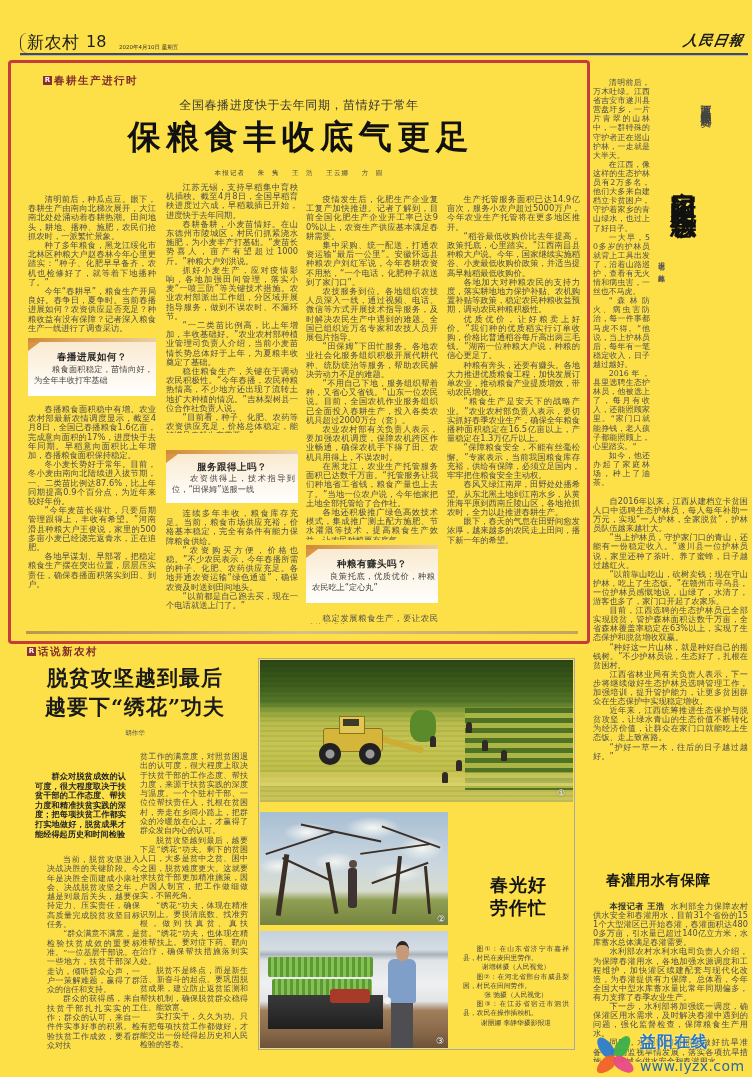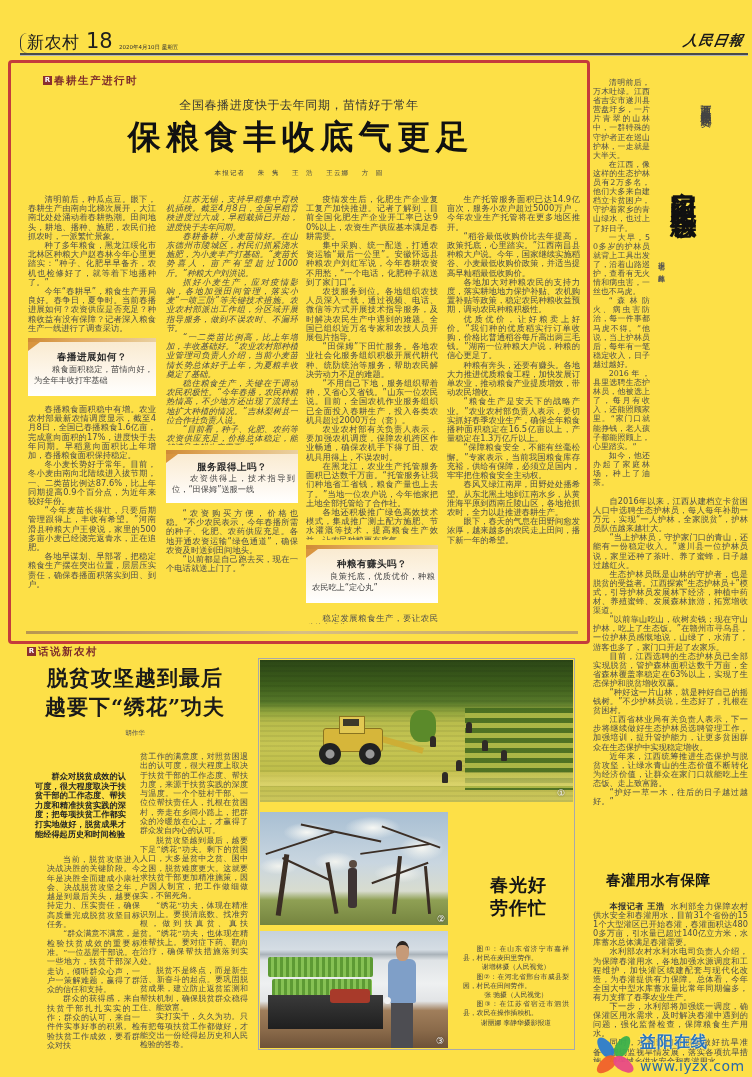--- a/index.html
+++ b/index.html
@@ -3,21 +3,21 @@
 <meta charset="utf-8">
 <style>
   html,body{margin:0;padding:0;background:#ffffff;}
   #page{position:relative;width:752px;height:1077px;overflow:hidden;background:#fde047;
         font-family:"DejaVu Sans",sans-serif;color:#4a4a4a;}
   .abs{position:absolute;}
 
   
   .hd-bracket{left:20px;top:33px;width:6px;height:20px;border-left:1.5px solid #333;border-radius:8px 0 0 8px;}
   .hd-sec{left:27px;top:32px;font-size:17px;line-height:20px;color:#1e1e1e;letter-spacing:0.5px;}
-  .hd-pno{left:86px;top:31px;font-size:21px;line-height:21px;color:#1e1e1e;}
+  .hd-pno{left:86px;top:31px;font-size:16px;line-height:21px;color:#1e1e1e;}
   .hd-date{left:119px;top:44px;font-size:5.5px;line-height:7px;color:#333;white-space:nowrap;}
   .hd-logo{left:684px;top:31px;font-size:14px;line-height:18px;font-family:"DejaVu Serif",serif;font-style:italic;
            font-weight:bold;color:#1a1a1a;transform:skewX(-10deg);letter-spacing:1px;white-space:nowrap;}
   .hd-rule{left:20px;top:53px;width:728px;height:0;border-top:2px solid #4a4a4a;border-bottom:1px solid #b5b5b5;}
 
   
   .redbox{left:8px;top:60px;width:582px;height:584px;border:3px solid #c43c3c;border-radius:4px;box-sizing:border-box;}
   .sec-label{display:flex;align-items:center;gap:2px;white-space:nowrap;}
   .rbadge{display:inline-block;width:9px;height:9px;background:#8a2f2f;color:#fff;font-size:7px;font-weight:bold;
           text-align:center;line-height:9px;}
@@ -28,21 +28,21 @@
                letter-spacing:5.5px;padding-left:4px;}
   .rb-byline{left:0;right:0;top:106px;text-align:center;font-size:6.5px;line-height:8px;color:#444;letter-spacing:1.2px;
              word-spacing:3px;white-space:pre;}
 
   .txt{position:absolute;overflow:hidden;font-size:8.3px;line-height:9.2px;color:#4d4d4d;text-align:justify;word-break:break-all;}
   .txt p{margin:0;text-indent:2em;}
   .txt p.cont{text-indent:0;}
 
   .c1a{left:17px;top:132px;width:128px;height:138px;}
   .c1b{left:17px;top:342px;width:128px;height:212px;}
-  .c2a{left:155px;top:132px;width:132px;height:250px;font-style:italic;}
+  .c2a{left:155px;top:120px;width:132px;height:250px;}
   .c2b{left:155px;top:446px;width:132px;height:108px;}
   .c3a{left:295px;top:132px;width:132px;height:345px;}
   .c3b{left:295px;top:551px;width:132px;height:10px;}
   .c4 {left:436px;top:132px;width:133px;height:418px;}
   .gold{left:15px;top:568px;width:552px;height:3px;background:linear-gradient(90deg,#b8964f,#d8bf82 50%,#c5a35d);}
 
   .sbox{position:absolute;background:linear-gradient(180deg,#f9e9cd 0%,#fdf5e8 55%,#ffffff 100%);}
   .sbox .bar{position:absolute;left:0;top:0;right:0;height:4px;background:linear-gradient(90deg,#cf8a35 0%,#e0a85c 35%,#ead0a0 100%);}
   .sbox .flag{position:absolute;left:0;top:4px;width:0;height:0;border-top:9px solid #d9953f;border-right:12px solid transparent;}
   .sbox .q{position:absolute;left:0;right:0;top:13px;text-align:center;font-family:"DejaVu Serif",serif;font-weight:bold;
@@ -200,20 +200,21 @@
       <p>稳住粮食生产，关键在于调动农民积极性。“今年春播，农民种粮热情高，不少地方还出现了流转土地扩大种植的情况。”吉林梨树县一位合作社负责人说。</p>
       <p>“目前看，种子、化肥、农药等农资供应充足，价格总体稳定，能够满足春耕生产需要。”</p>
     </div>
     <div class="sbox box2">
       <div class="bar"></div>
       <div class="flag"></div>
       <div class="q">服务跟得上吗？</div>
       <div class="a">农资供得上，技术指导到位，“田保姆”送服一线</div>
     </div>
     <div class="txt c2b">
+      <p>连续多年丰收，粮食库存充足。当前，粮食市场供应充裕，价格基本稳定，完全有条件有能力保障粮食供给。</p>
       <p>“农资购买方便，价格也稳。”不少农民表示，今年春播所需的种子、化肥、农药供应充足。各地开通农资运输“绿色通道”，确保农资及时送到田间地头。</p>
       <p>“以前都是自己跑去买，现在一个电话就送上门了。”</p>
     </div>
 
     <div class="txt c3a">
       <p>疫情发生后，化肥生产企业复工复产加快推进。记者了解到，目前全国化肥生产企业开工率已达90%以上，农资生产供应基本满足春耕需要。</p>
       <p>集中采购、统一配送，打通农资运输“最后一公里”。安徽怀远县种粮农户刘红军说，今年春耕农资不用愁，“一个电话，化肥种子就送到了家门口”。</p>
       <p>农技服务到位。各地组织农技人员深入一线，通过视频、电话、微信等方式开展技术指导服务，及时解决农民生产中遇到的难题。全国已组织近万名专家和农技人员开展包片指导。</p>
       <p>“田保姆”下田忙服务。各地农业社会化服务组织积极开展代耕代种、统防统治等服务，帮助农民解决劳动力不足的难题。</p>
       <p>“不用自己下地，服务组织帮着种，又省心又省钱。”山东一位农民说。目前，全国农机作业服务组织已全面投入春耕生产，投入各类农机具超过2000万台（套）。</p>
@@ -256,21 +257,20 @@
   </div>
   <div class="abs side-kicker">江西两万多名生态护林员稳定脱贫</div>
   <div class="abs side-headline">家门口吃上生态饭</div>
   <div class="abs side-byline">
     <span>本报记者</span>
     <span class="nm">戴林峰</span>
   </div>
   <div class="txt side-wide">
     <p>自2016年以来，江西从建档立卡贫困人口中选聘生态护林员，每人每年补助一万元，实现“一人护林，全家脱贫”，护林员队伍越来越壮大。</p>
     <p>“当上护林员，守护家门口的青山，还能有一份稳定收入。”遂川县一位护林员说，家里还种了茶叶、养了蜜蜂，日子越过越红火。</p>
-    <p>生态护林员既是山林的守护者，也是脱贫的受益者。江西探索“生态护林员+”模式，引导护林员发展林下经济，种植中药材、养殖蜜蜂、发展森林旅游，拓宽增收渠道。</p>
     <p>“以前靠山吃山，砍树卖钱；现在守山护林，吃上了生态饭。”在赣州市寻乌县，一位护林员感慨地说，山绿了，水清了，游客也多了，家门口开起了农家乐。</p>
     <p>目前，江西选聘的生态护林员已全部实现脱贫，管护森林面积达数千万亩，全省森林覆盖率稳定在63%以上，实现了生态保护和脱贫增收双赢。</p>
     <p>“种好这一片山林，就是种好自己的摇钱树。”不少护林员说，生态好了，扎根在贫困村。</p>
     <p>江西省林业局有关负责人表示，下一步将继续做好生态护林员选聘管理工作，加强培训，提升管护能力，让更多贫困群众在生态保护中实现稳定增收。</p>
     <p>近年来，江西统筹推进生态保护与脱贫攻坚，让绿水青山的生态价值不断转化为经济价值，让群众在家门口就能吃上生态饭、走上致富路。</p>
     <p>“护好一草一木，往后的日子越过越好。”</p>
   </div>
 
   <div class="abs brief-head">春灌用水有保障</div>
   <div class="txt brief-body">

